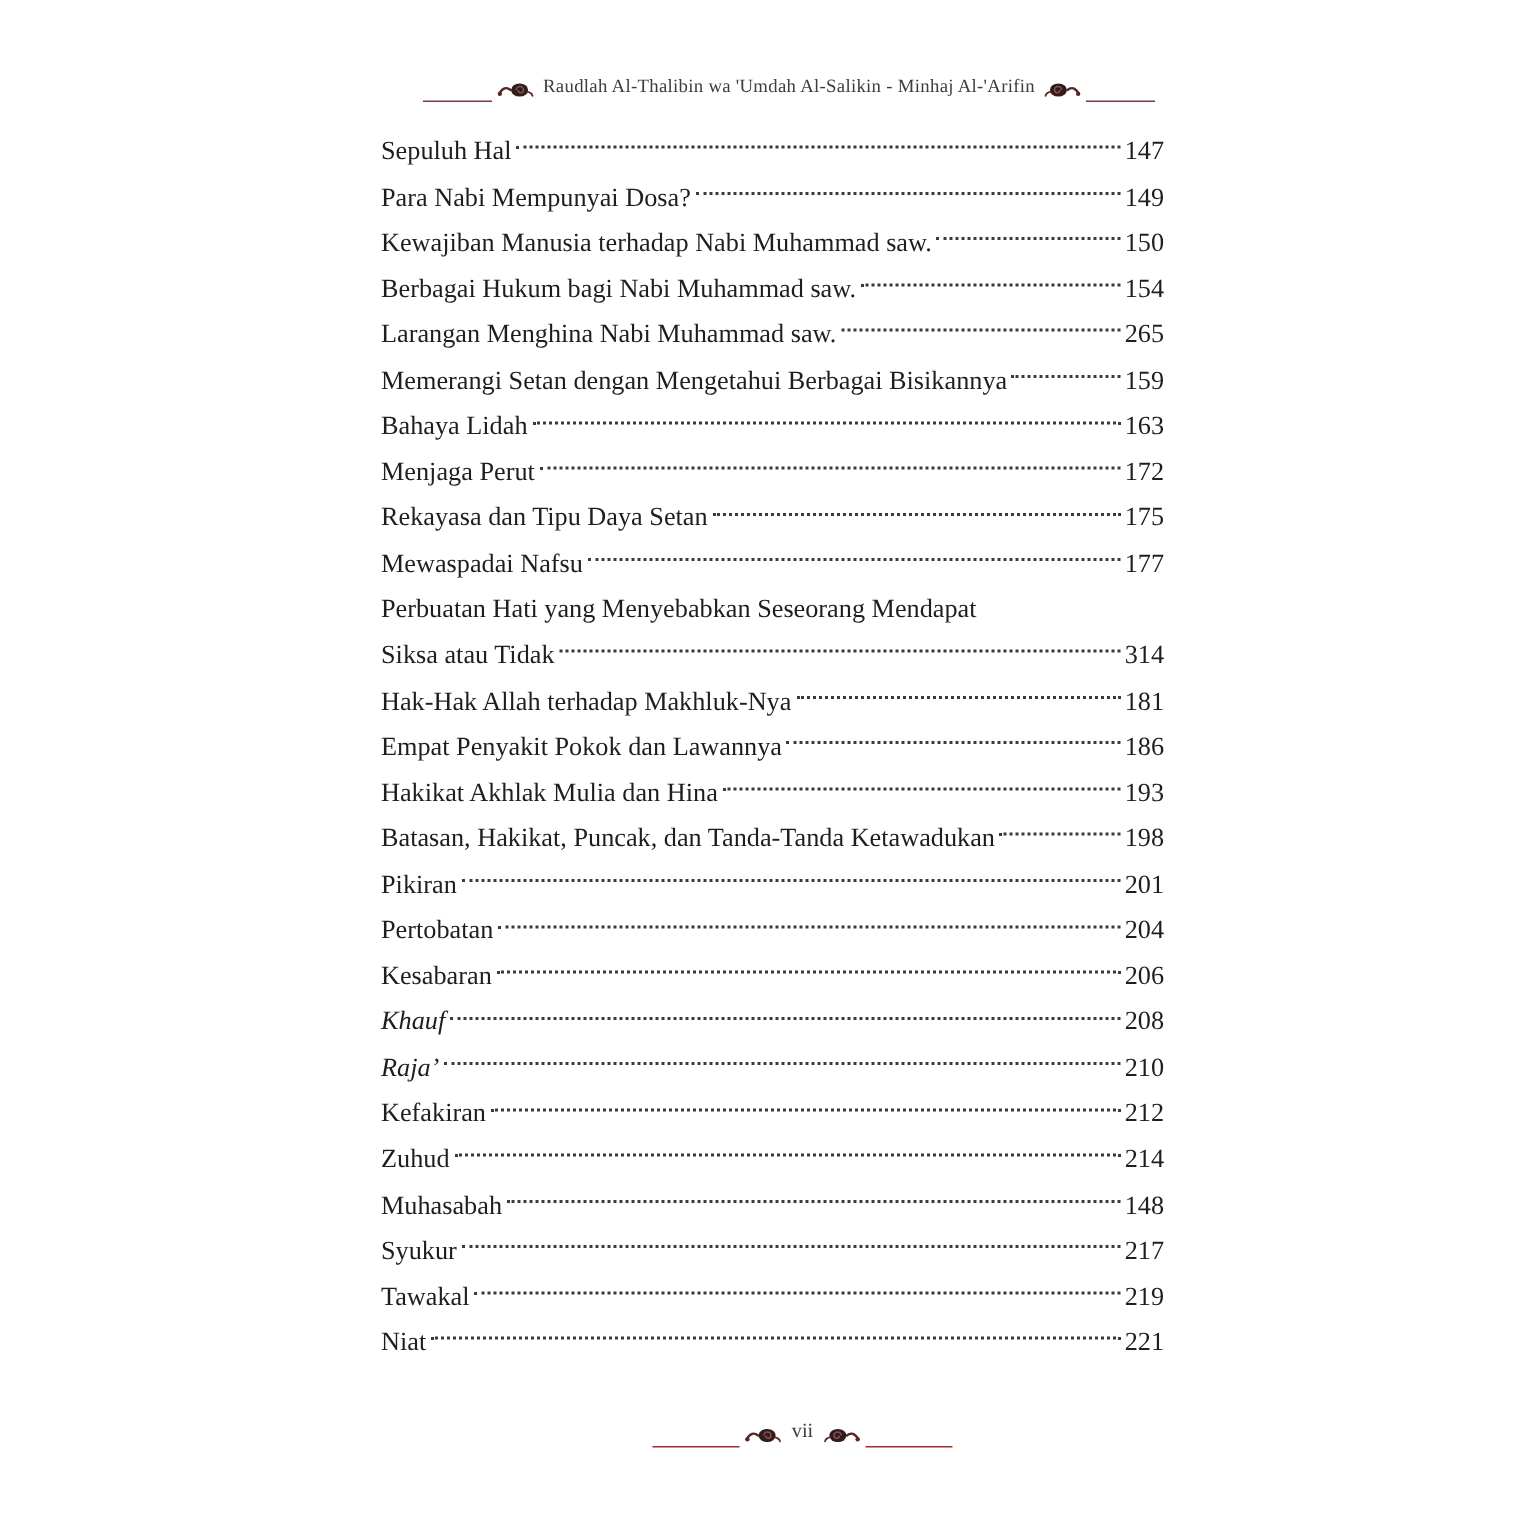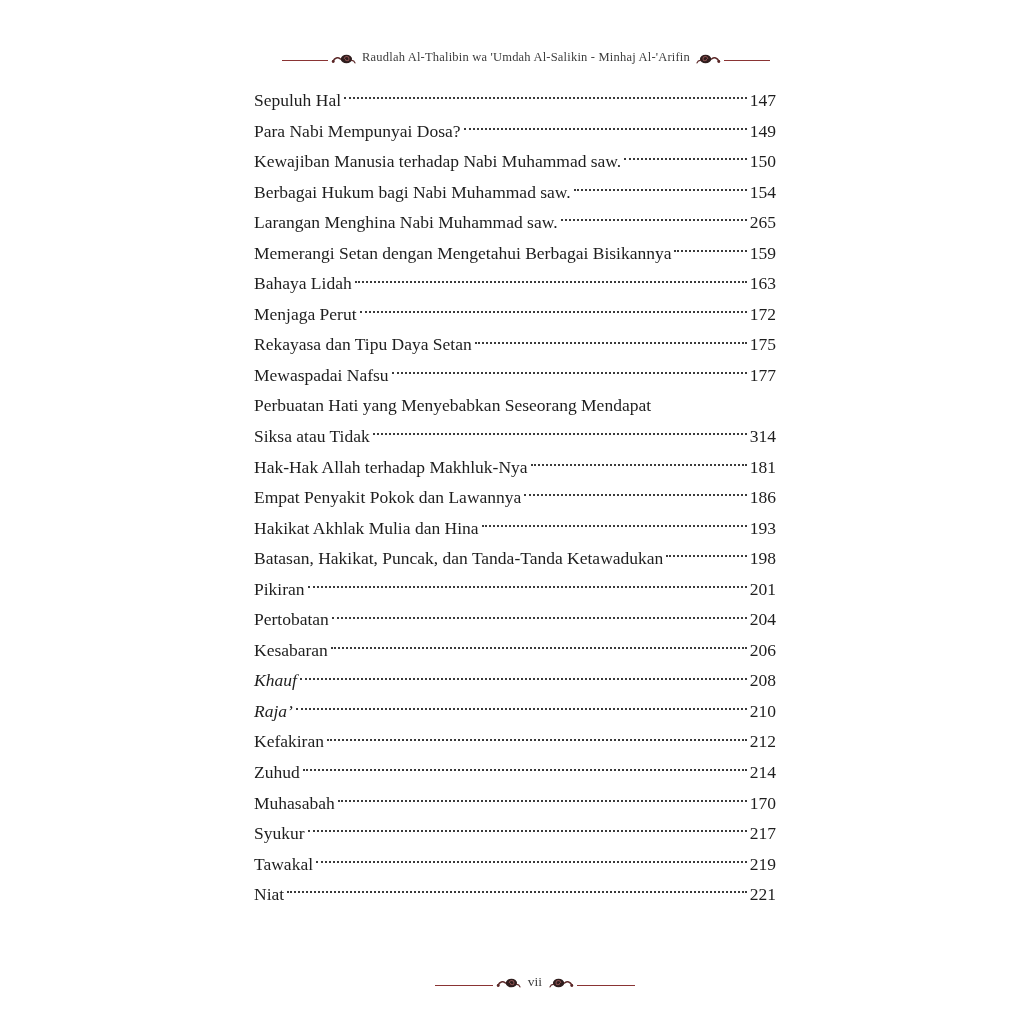--- a/index.html
+++ b/index.html
@@ -15,25 +15,25 @@
     font-family:"Liberation Serif", serif;
     position:relative;
     overflow:hidden;
   }
   
   .band{
     position:absolute;
     left:0;right:0;
     display:flex;
     justify-content:center;
-    align-items:center;
+    align-items:flex-end;
     padding-left:28px;
   }
   .band-header{top:50px;}
-  .band-footer{top:974px;margin-left:18px;}
+  .band-footer{top:946px;margin-left:18px;}
   .rule{
     height:0;
     border-top:1.6px solid var(--accent);
     position:relative;
     top:3px;
   }
   .rule-header{width:46px;}
   .rule-footer{width:58px;}
   .orn{
     height:12px;
@@ -219,21 +219,21 @@
         <span class="toc-page">212</span>
       </div>
       <div class="toc-row">
         <span class="toc-title">Zuhud</span>
         <span class="leader"></span>
         <span class="toc-page">214</span>
       </div>
       <div class="toc-row">
         <span class="toc-title">Muhasabah</span>
         <span class="leader"></span>
-        <span class="toc-page">170</span>
+        <span class="toc-page">148</span>
       </div>
       <div class="toc-row">
         <span class="toc-title">Syukur</span>
         <span class="leader"></span>
         <span class="toc-page">217</span>
       </div>
       <div class="toc-row">
         <span class="toc-title">Tawakal</span>
         <span class="leader"></span>
         <span class="toc-page">219</span>

